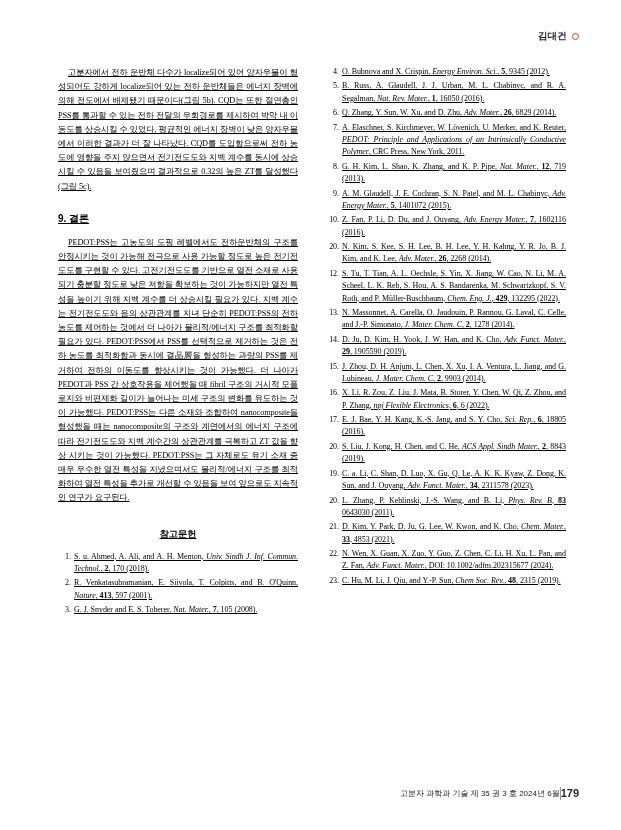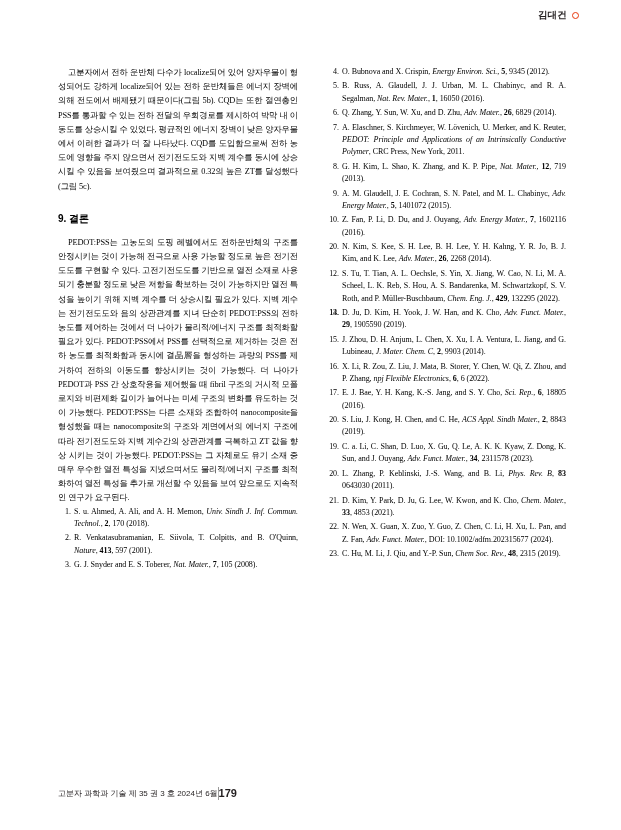--- a/index.html
+++ b/index.html
@@ -16,21 +16,21 @@
     height: 830px;
     background: #ffffff;
     margin: 0 auto;
     overflow: hidden;
     box-sizing: border-box;
   }
 
   
   .header {
     position: absolute;
-    top: 9px;
+    top: 30px;
     right: 42px;
     display: flex;
     align-items: center;
     gap: 5px;
   }
   .header .author {
     font-family: "Liberation Sans", sans-serif;
     font-size: 9.5px;
     font-weight: bold;
     color: #231f20;
@@ -46,20 +46,21 @@
   }
 
   
   .cols {
     position: absolute;
     top: 66px;
     left: 58px;
     width: 508px;
     display: flex;
     gap: 28px;
+    text-decoration: underline;
   }
   .col {
     width: 240px;
   }
 
   p.body {
     font-family: "Liberation Serif", serif;
     font-size: 8.3px;
     line-height: 14.2px;
     color: #000000;
@@ -114,21 +115,21 @@
   .bd { font-weight: bold; }
 
   
   .footer {
     position: absolute;
     left: 58px;
     right: 42px;
     bottom: 30px;
     display: flex;
     align-items: flex-end;
-    justify-content: flex-start;
+    justify-content: flex-end;
     gap: 0;
   }
   .footer .journal {
     font-family: "Liberation Sans", sans-serif;
     font-size: 8px;
     color: #231f20;
     padding-bottom: 1px;
   }
   .footer .divider {
     width: 1px;
@@ -155,40 +156,41 @@
 
   <div class="cols">
 
     <div class="col">
       <p class="body">고분자에서 전하 운반체 다수가 localize되어 있어 양자우물이 형성되어도 강하게 localize되어 있는 전하 운반체들은 에너지 장벽에 의해 전도에서 배제됐기 때문이다(그림 5b). CQD는 또한 절연층인 PSS를 통과할 수 있는 전하 전달의 우회경로를 제시하여 박막 내 이동도를 상승시킬 수 있었다, 평균적인 에너지 장벽이 낮은 양자우물 에서 이러한 결과가 더 잘 나타났다. CQD를 도입함으로써 전하 농도에 영향을 주지 않으면서 전기전도도와 지벡 계수를 동시에 상승시킬 수 있음을 보여줬으며 결과적으로 0.32의 높은 ZT를 달성했다(그림 5c).</p>
 
       <h2 class="section">9. 결론</h2>
 
       <p class="body">PEDOT:PSS는 고농도의 도핑 레벨에서도 전하운반체의 구조를 안정시키는 것이 가능해 전극으로 사용 가능할 정도로 높은 전기전도도를 구현할 수 있다. 고전기전도도를 기반으로 열전 소재로 사용되기 충분할 정도로 낮은 저항을 확보하는 것이 가능하지만 열전 특성을 높이기 위해 지벡 계수를 더 상승시킬 필요가 있다. 지벡 계수는 전기전도도와 음의 상관관계를 지녀 단순히 PEDOT:PSS의 전하 농도를 제어하는 것에서 더 나아가 물리적/에너지 구조를 최적화할 필요가 있다. PEDOT:PSS에서 PSS를 선택적으로 제거하는 것은 전하 농도를 최적화함과 동시에 결晶層을 형성하는 과량의 PSS를 제거하여 전하의 이동도를 향상시키는 것이 가능했다. 더 나아가 PEDOT과 PSS 간 상호작용을 제어했을 때 fibril 구조의 거시적 모폴로지와 비편제화 길이가 늘어나는 미세 구조의 변화를 유도하는 것이 가능했다. PEDOT:PSS는 다른 소재와 조합하여 nanocomposite을 형성했을 때는 nanocomposite의 구조와 계면에서의 에너지 구조에 따라 전기전도도와 지벡 계수간의 상관관계를 극복하고 ZT 값을 향상 시키는 것이 가능했다. PEDOT:PSS는 그 자체로도 유기 소재 중 매우 우수한 열전 특성을 지녔으며서도 물리적/에너지 구조를 최적화하여 열전 특성을 추가로 개선할 수 있음을 보여 앞으로도 지속적인 연구가 요구된다.</p>
 
+      <h3 class="refs-title">참고문헌</h3>
 
       <ol class="reflist" id="left-refs">
           <li><span class="num">1.</span><span>S. u. Ahmed, A. Ali, and A. H. Memon, <span class="it">Univ. Sindh J. Inf. Commun. Technol.</span>, <span class="bd">2</span>, 170 (2018).</span></li>
           <li><span class="num">2.</span><span>R. Venkatasubramanian, E. Siivola, T. Colpitts, and B. O'Quinn, <span class="it">Nature</span>, <span class="bd">413</span>, 597 (2001).</span></li>
           <li><span class="num">3.</span><span>G. J. Snyder and E. S. Toberer, <span class="it">Nat. Mater.</span>, <span class="bd">7</span>, 105 (2008).</span></li>
         </ol>
     </div>
 
     <div class="col">
       <ol class="reflist" id="right-refs">
           <li><span class="num">4.</span><span>O. Bubnova and X. Crispin, <span class="it">Energy Environ. Sci.</span>, <span class="bd">5</span>, 9345 (2012).</span></li>
           <li><span class="num">5.</span><span>B. Russ, A. Glaudell, J. J. Urban, M. L. Chabinyc, and R. A. Segalman, <span class="it">Nat. Rev. Mater.</span>, <span class="bd">1</span>, 16050 (2016).</span></li>
           <li><span class="num">6.</span><span>Q. Zhang, Y. Sun, W. Xu, and D. Zhu, <span class="it">Adv. Mater.</span>, <span class="bd">26</span>, 6829 (2014).</span></li>
           <li><span class="num">7.</span><span>A. Elaschner, S. Kirchmeyer, W. Lövenich, U. Merker, and K. Reuter, <span class="it">PEDOT: Principle and Applications of an Intrinsically Conductive Polymer</span>, CRC Press, New York, 2011.</span></li>
           <li><span class="num">8.</span><span>G. H. Kim, L. Shao, K. Zhang, and K. P. Pipe, <span class="it">Nat. Mater.</span>, <span class="bd">12</span>, 719 (2013).</span></li>
           <li><span class="num">9.</span><span>A. M. Glaudell, J. E. Cochran, S. N. Patel, and M. L. Chabinyc, <span class="it">Adv. Energy Mater.</span>, <span class="bd">5</span>, 1401072 (2015).</span></li>
           <li><span class="num">10.</span><span>Z. Fan, P. Li, D. Du, and J. Ouyang, <span class="it">Adv. Energy Mater.</span>, <span class="bd">7</span>, 1602116 (2016).</span></li>
           <li><span class="num">20.</span><span>N. Kim, S. Kee, S. H. Lee, B. H. Lee, Y. H. Kahng, Y. R. Jo, B. J. Kim, and K. Lee, <span class="it">Adv. Mater.</span>, <span class="bd">26</span>, 2268 (2014).</span></li>
           <li><span class="num">12.</span><span>S. Tu, T. Tian, A. L. Oechsle, S. Yin, X. Jiang, W. Cao, N. Li, M. A. Scheel, L. K. Reb, S. Hou, A. S. Bandarenka, M. Schwartzkopf, S. V. Roth, and P. Müller-Buschbaum, <span class="it">Chem. Eng. J.</span>, <span class="bd">429</span>, 132295 (2022).</span></li>
-          <li><span class="num">13.</span></li>
+          <li><span class="num">13.</span><span>N. Massonnet, A. Carella, O. Jaudouin, P. Rannou, G. Laval, C. Celle, and J.-P. Simonato, <span class="it">J. Mater. Chem. C</span>, <span class="bd">2</span>, 1278 (2014).</span></li>
           <li><span class="num">14.</span><span>D. Ju, D. Kim, H. Yook, J. W. Han, and K. Cho, <span class="it">Adv. Funct. Mater.</span>, <span class="bd">29</span>, 1905590 (2019).</span></li>
           <li><span class="num">15.</span><span>J. Zhou, D. H. Anjum, L. Chen, X. Xu, I. A. Ventura, L. Jiang, and G. Lubineau, <span class="it">J. Mater. Chem. C</span>, <span class="bd">2</span>, 9903 (2014).</span></li>
           <li><span class="num">16.</span><span>X. Li, R. Zou, Z. Liu, J. Mata, B. Storer, Y. Chen, W. Qi, Z. Zhou, and P. Zhang, <span class="it">npj Flexible Electronics</span>, <span class="bd">6</span>, 6 (2022).</span></li>
           <li><span class="num">17.</span><span>E. J. Bae, Y. H. Kang, K.-S. Jang, and S. Y. Cho, <span class="it">Sci. Rep.</span>, <span class="bd">6</span>, 18805 (2016).</span></li>
           <li><span class="num">20.</span><span>S. Liu, J. Kong, H. Chen, and C. He, <span class="it">ACS Appl. Sindh Mater.</span>, <span class="bd">2</span>, 8843 (2019).</span></li>
           <li><span class="num">19.</span><span>C. a. Li, C. Shan, D. Luo, X. Gu, Q. Le, A. K. K. Kyaw, Z. Dong, K. Sun, and J. Ouyang, <span class="it">Adv. Funct. Mater.</span>, <span class="bd">34</span>, 2311578 (2023).</span></li>
           <li><span class="num">20.</span><span>L. Zhang, P. Keblinski, J.-S. Wang, and B. Li, <span class="it">Phys. Rev. B</span>, <span class="bd">83</span> 0643030 (2011).</span></li>
           <li><span class="num">21.</span><span>D. Kim, Y. Park, D. Ju, G. Lee, W. Kwon, and K. Cho, <span class="it">Chem. Mater.</span>, <span class="bd">33</span>, 4853 (2021).</span></li>
           <li><span class="num">22.</span><span>N. Wen, X. Guan, X. Zuo, Y. Guo, Z. Chen, C. Li, H. Xu, L. Pan, and Z. Fan, <span class="it">Adv. Funct. Mater.</span>, DOI: 10.1002/adfm.202315677 (2024).</span></li>
           <li><span class="num">23.</span><span>C. Hu, M. Li, J. Qiu, and Y.-P. Sun, <span class="it">Chem Soc. Rev.</span>, <span class="bd">48</span>, 2315 (2019).</span></li>

